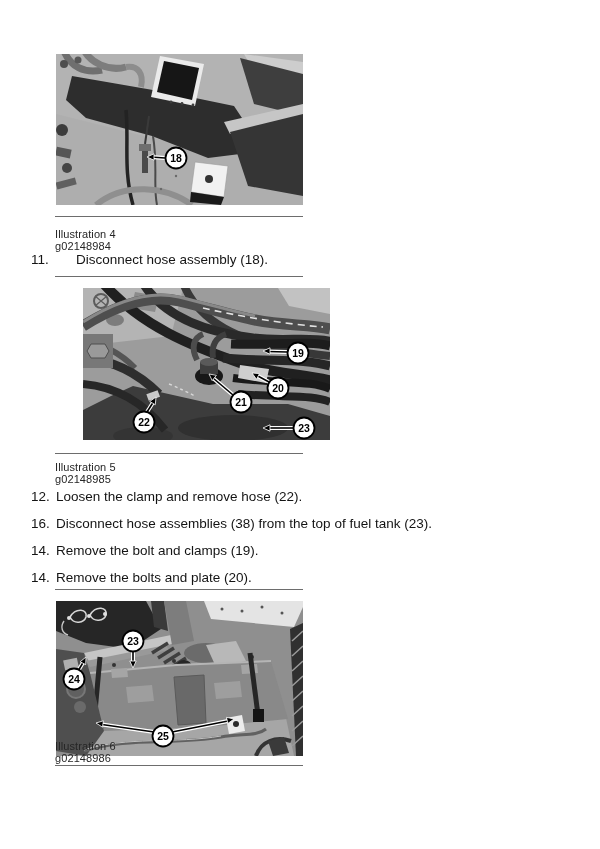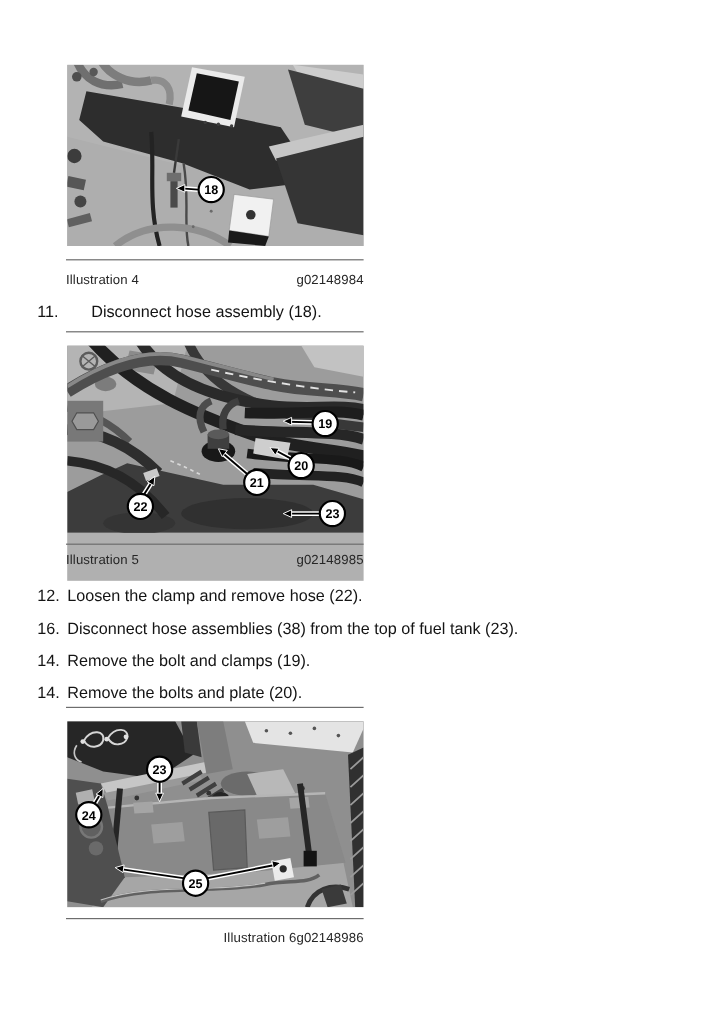--- a/index.html
+++ b/index.html
@@ -5,21 +5,21 @@
   html,body{margin:0;padding:0;background:#fff;}
   .page{
     position:relative;width:600px;height:849px;background:#ffffff;
     font-family:"Liberation Sans", sans-serif;color:#111;overflow:hidden;padding-left:43px;
   }
   .photo{position:absolute;left:56px;width:247px;overflow:hidden;background:#b0b0b0;}
   .photo svg{display:block;}
   .rule{position:absolute;left:55px;width:248px;height:1px;background:#6d6d6d;}
   .caption{
     position:absolute;left:55px;width:248px;display:flex;justify-content:space-between;
-    font-size:11px;color:#262626;letter-spacing:0.1px;
+    font-size:11px;color:#262626;letter-spacing:0.1px;flex-direction:column;
   }
   .step{
     position:absolute;left:31px;width:545px;display:flex;
     font-size:13.5px;line-height:16px;color:#141414;
   }
   .step .n{flex:0 0 25px;}
   .step .t{flex:1 1 auto;}
   .co-badge circle{fill:#ffffff;stroke:#000000;stroke-width:1.8;}
   .co-badge text{
     font-family:"Liberation Sans", sans-serif;font-size:10.5px;font-weight:bold;fill:#000;
@@ -93,21 +93,21 @@
     <span>Illustration 4</span>
     <span>g02148984</span>
   </div>
 
   <div class="step" style="top:252px;gap:20px;">
     <span class="n">11.</span>
     <span class="t">Disconnect hose assembly (18).</span>
   </div>
 
   <div class="rule" style="top:276px;"></div>
-  <div class="photo" style="top:288px;height:196px;">
+  <div class="photo" style="top:288px;height:152px;margin-left:27px;">
     <svg width="247" height="156" viewBox="0 0 247 156">
       <rect width="247" height="156" fill="#9c9c9c"></rect>
       <polygon points="0,0 100,0 88,48 0,58" fill="#b4b4b4"></polygon>
       <polygon points="195,0 247,0 247,26 206,18" fill="#c2c2c2"></polygon>
 
       <circle cx="18" cy="13" r="7" fill="none" stroke="#5c5c5c" stroke-width="2"></circle>
       <path d="M12,8 L24,18 M24,8 L12,18" stroke="#5c5c5c" stroke-width="1.2"></path>
       <polygon points="52,4 76,8 72,24 48,20" fill="#8b8b8b"></polygon>
       <ellipse cx="32" cy="32" rx="9" ry="6" fill="#7c7c7c"></ellipse>
 
@@ -308,18 +308,18 @@
         <circle cx="18" cy="78" r="10.5"></circle>
         <text x="18" y="82">24</text>
       </g>
       <g class="co-badge">
         <circle cx="107" cy="135" r="10.5"></circle>
         <text x="107" y="139">25</text>
       </g>
     </svg>
   </div>
   <div class="rule" style="top:765px;"></div>
-  <div class="caption" style="top:776px;justify-content:flex-end;">
+  <div class="caption" style="top:740px;justify-content:flex-end;">
     <span>Illustration 6</span>
     <span>g02148986</span>
   </div>
 
 </div>
 
 </body></html>

